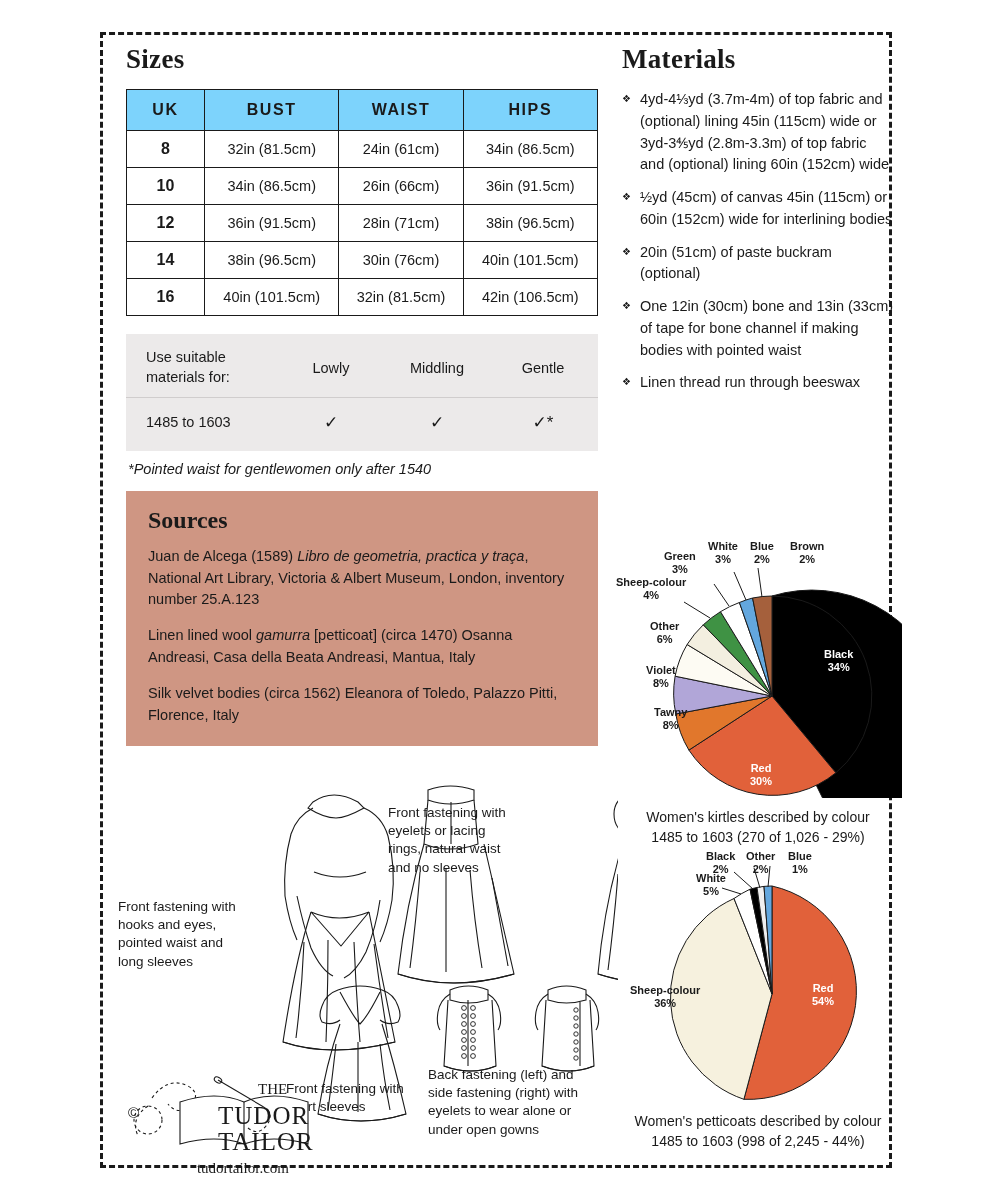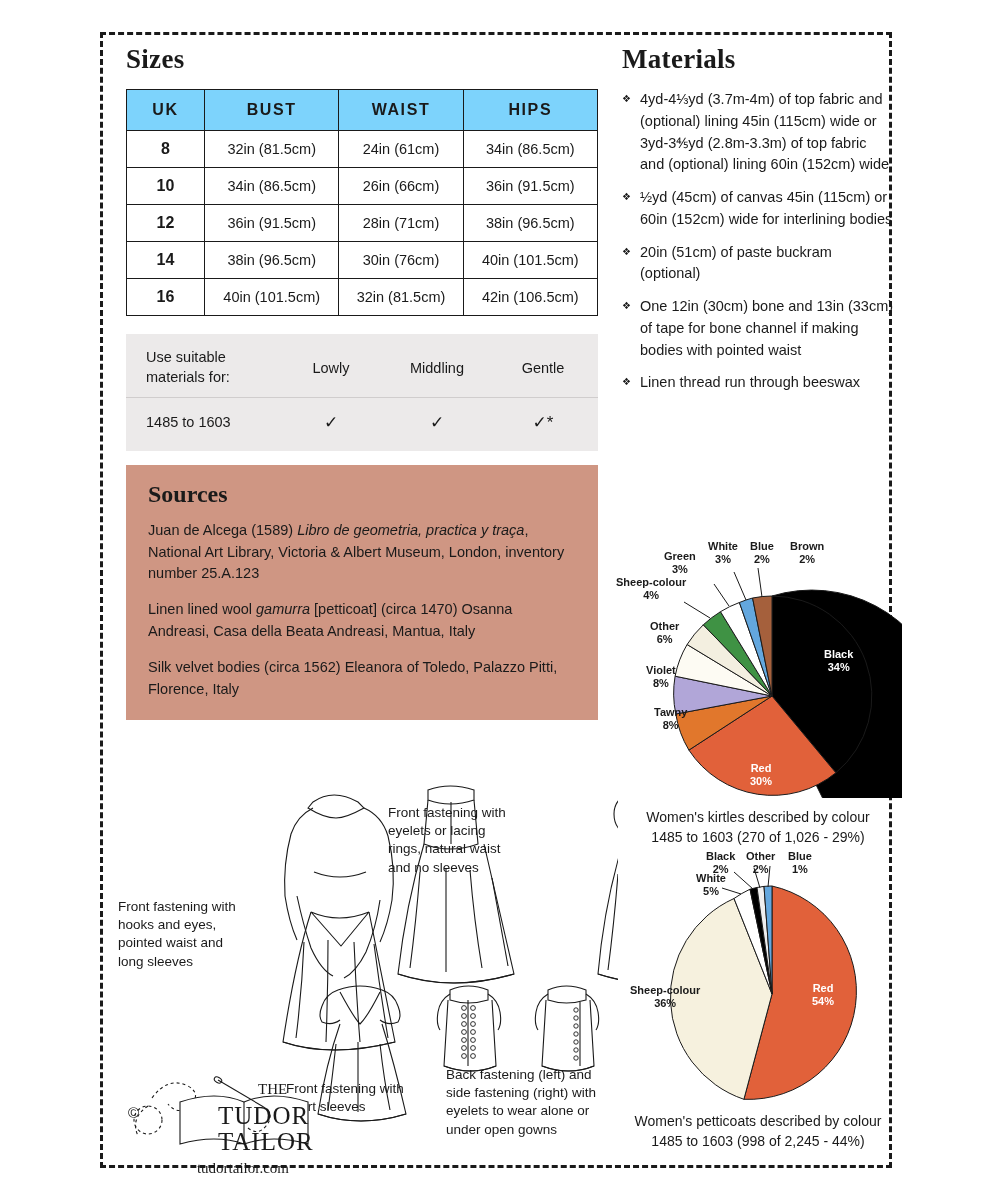--- a/index.html
+++ b/index.html
@@ -229,20 +229,21 @@
       <div class="c4">Gentle</div>
     </div>
     <div class="srow body">
       <div class="c1">1485 to 1603</div>
       <div class="c2 chk">✓</div>
       <div class="c3 chk">✓</div>
       <div class="c4 chk">✓*</div>
     </div>
   </div>
 
+  <div class="footnote">*Pointed waist for gentlewomen only after 1540</div>
 
   <div class="sources">
     <h2>Sources</h2>
     <p>Juan de Alcega (1589) <em>Libro de geometria, practica y traça</em>, National Art Library, Victoria &amp; Albert Museum, London, inventory number 25.A.123</p>
     <p>Linen lined wool <em>gamurra</em> [petticoat] (circa 1470) Osanna Andreasi, Casa della Beata Andreasi, Mantua, Italy</p>
     <p>Silk velvet bodies (circa 1562) Eleanora of Toledo, Palazzo Pitti, Florence, Italy</p>
   </div>
 </div>
 
 <div class="col-right">
@@ -435,21 +436,21 @@
         <circle cx="278" cy="68" r="2.2"></circle>
           <circle cx="278" cy="76" r="2.2"></circle>
         <circle cx="278" cy="84" r="2.2"></circle>
       </g>
     </g>
   </svg>
 
   <div class="ann" style="left:0px; top:136px; width:120px;">Front fastening with hooks and eyes, pointed waist and long sleeves</div>
   <div class="ann" style="left:270px; top:42px; width:130px;">Front fastening with eyelets or lacing rings, natural waist and no sleeves</div>
   <div class="ann" style="left:168px; top:318px; width:140px;">Front fastening with short sleeves</div>
-  <div class="ann" style="left:328px; top:304px; width:172px;">Back fastening (left) and side fastening (right) with eyelets to wear alone or under open gowns</div>
+  <div class="ann" style="left:310px; top:304px; width:172px;">Back fastening (left) and side fastening (right) with eyelets to wear alone or under open gowns</div>
 
   <div class="logo">
     <svg width="250" height="92" viewBox="0 0 250 92">
       <g fill="none" stroke="#1a1a1a" stroke-width="1.1">
 
         <path d="M34 36 q16 -22 36 -12 q14 8 2 20 q-12 10 -22 -2" stroke-dasharray="3 3"></path>
         <ellipse cx="30" cy="58" rx="14" ry="14" stroke-dasharray="3 3"></ellipse>
         <path d="M30 44 q-18 12 -10 30" stroke-dasharray="3 3"></path>
 
         <path d="M62 40 q36 -12 64 0 q28 -12 64 0 l0 42 q-36 -10 -64 0 q-28 -10 -64 0 z" fill="#ffffff"></path>

